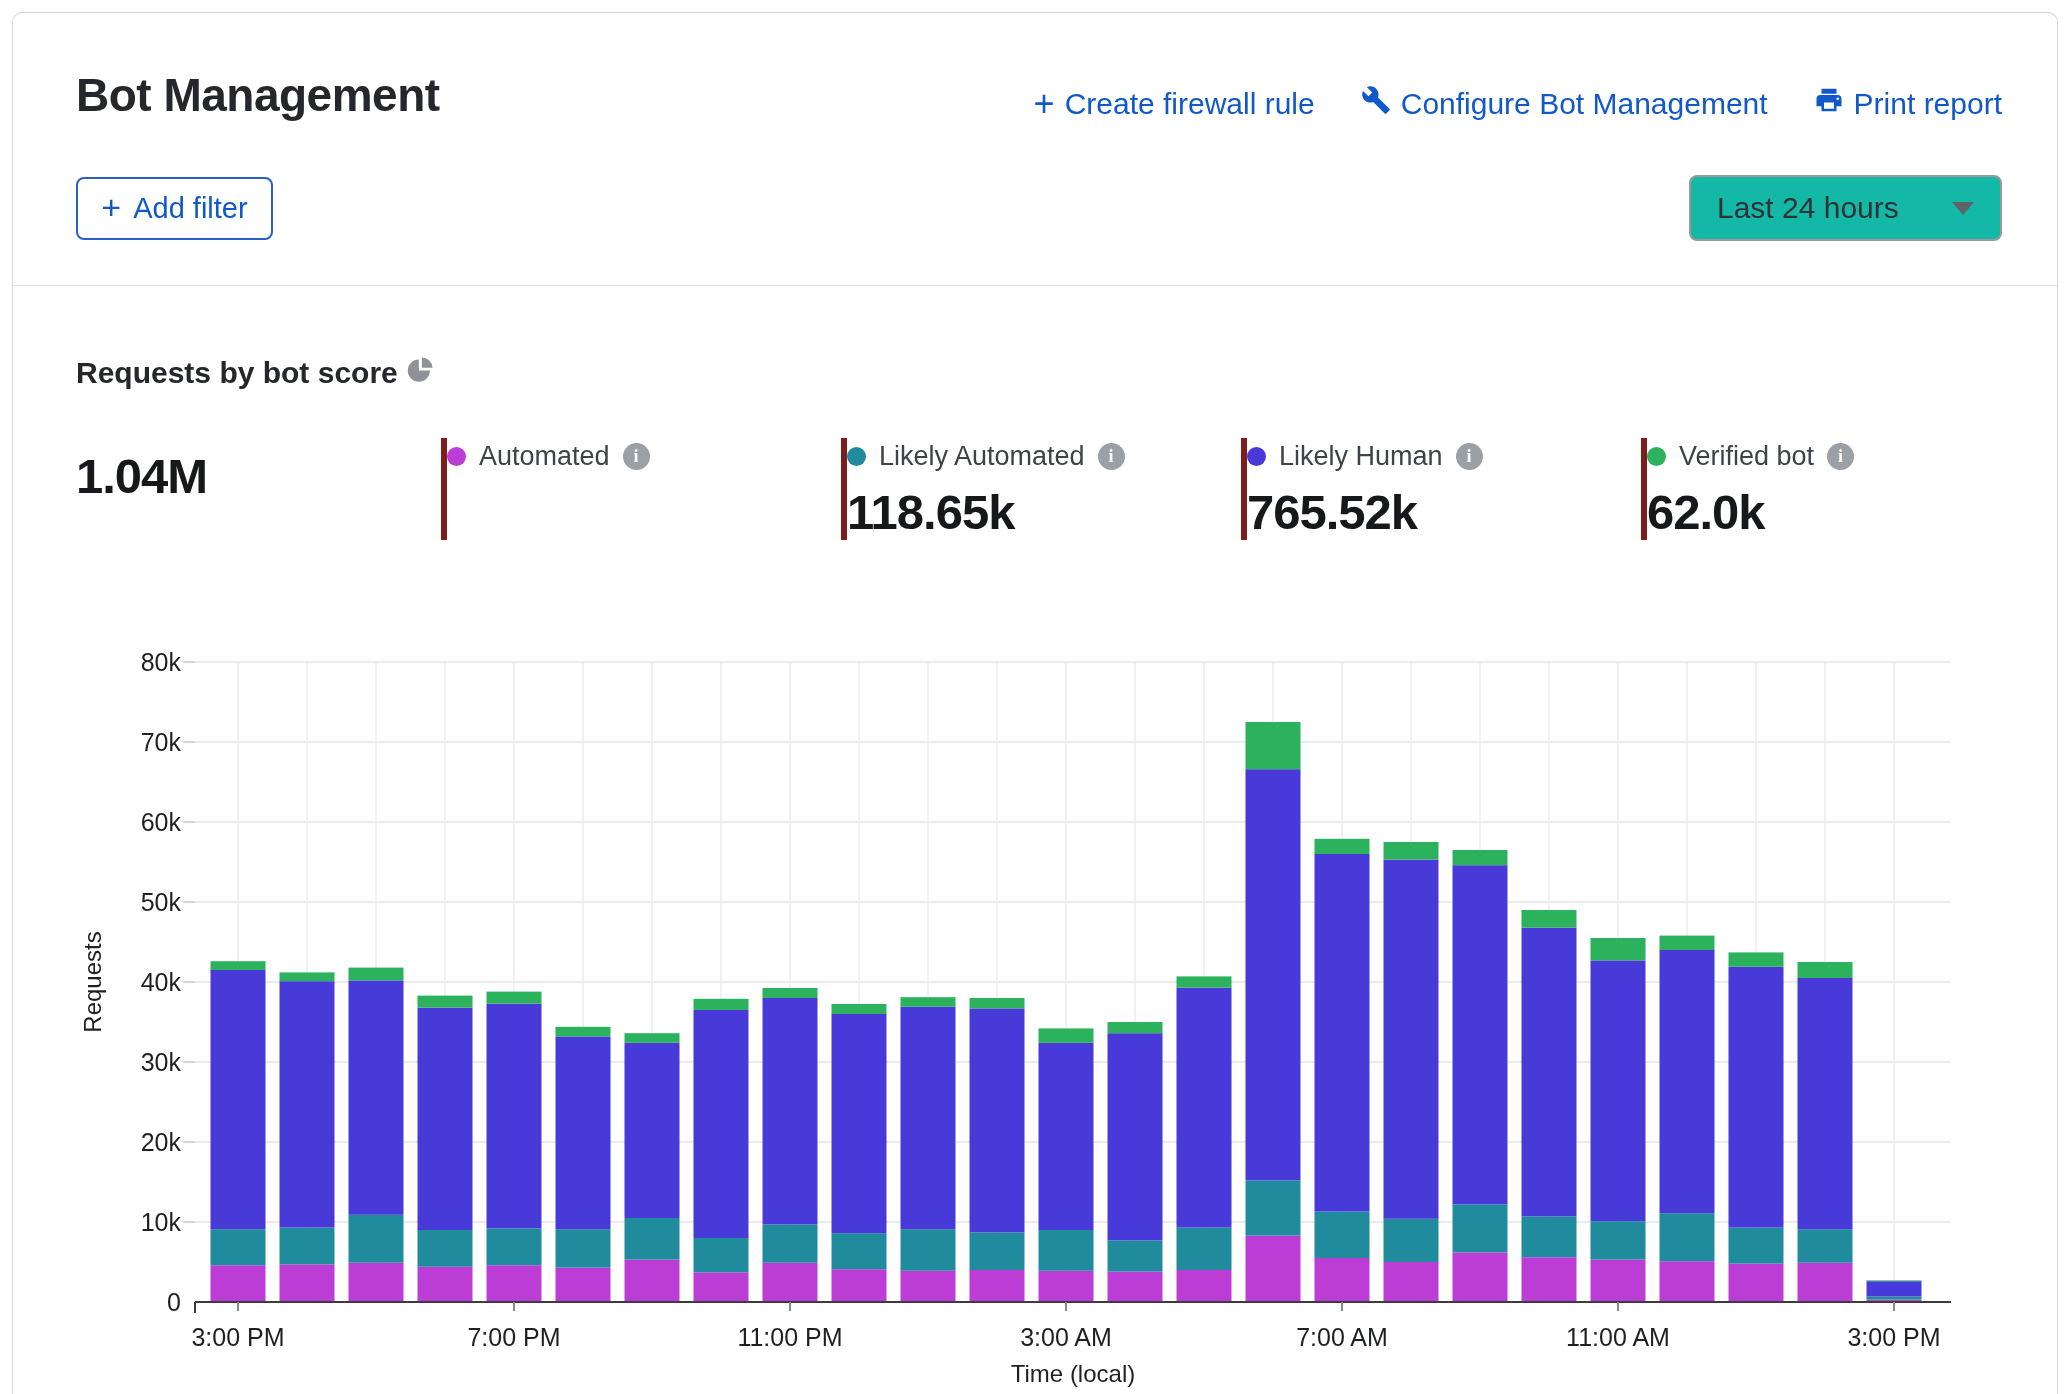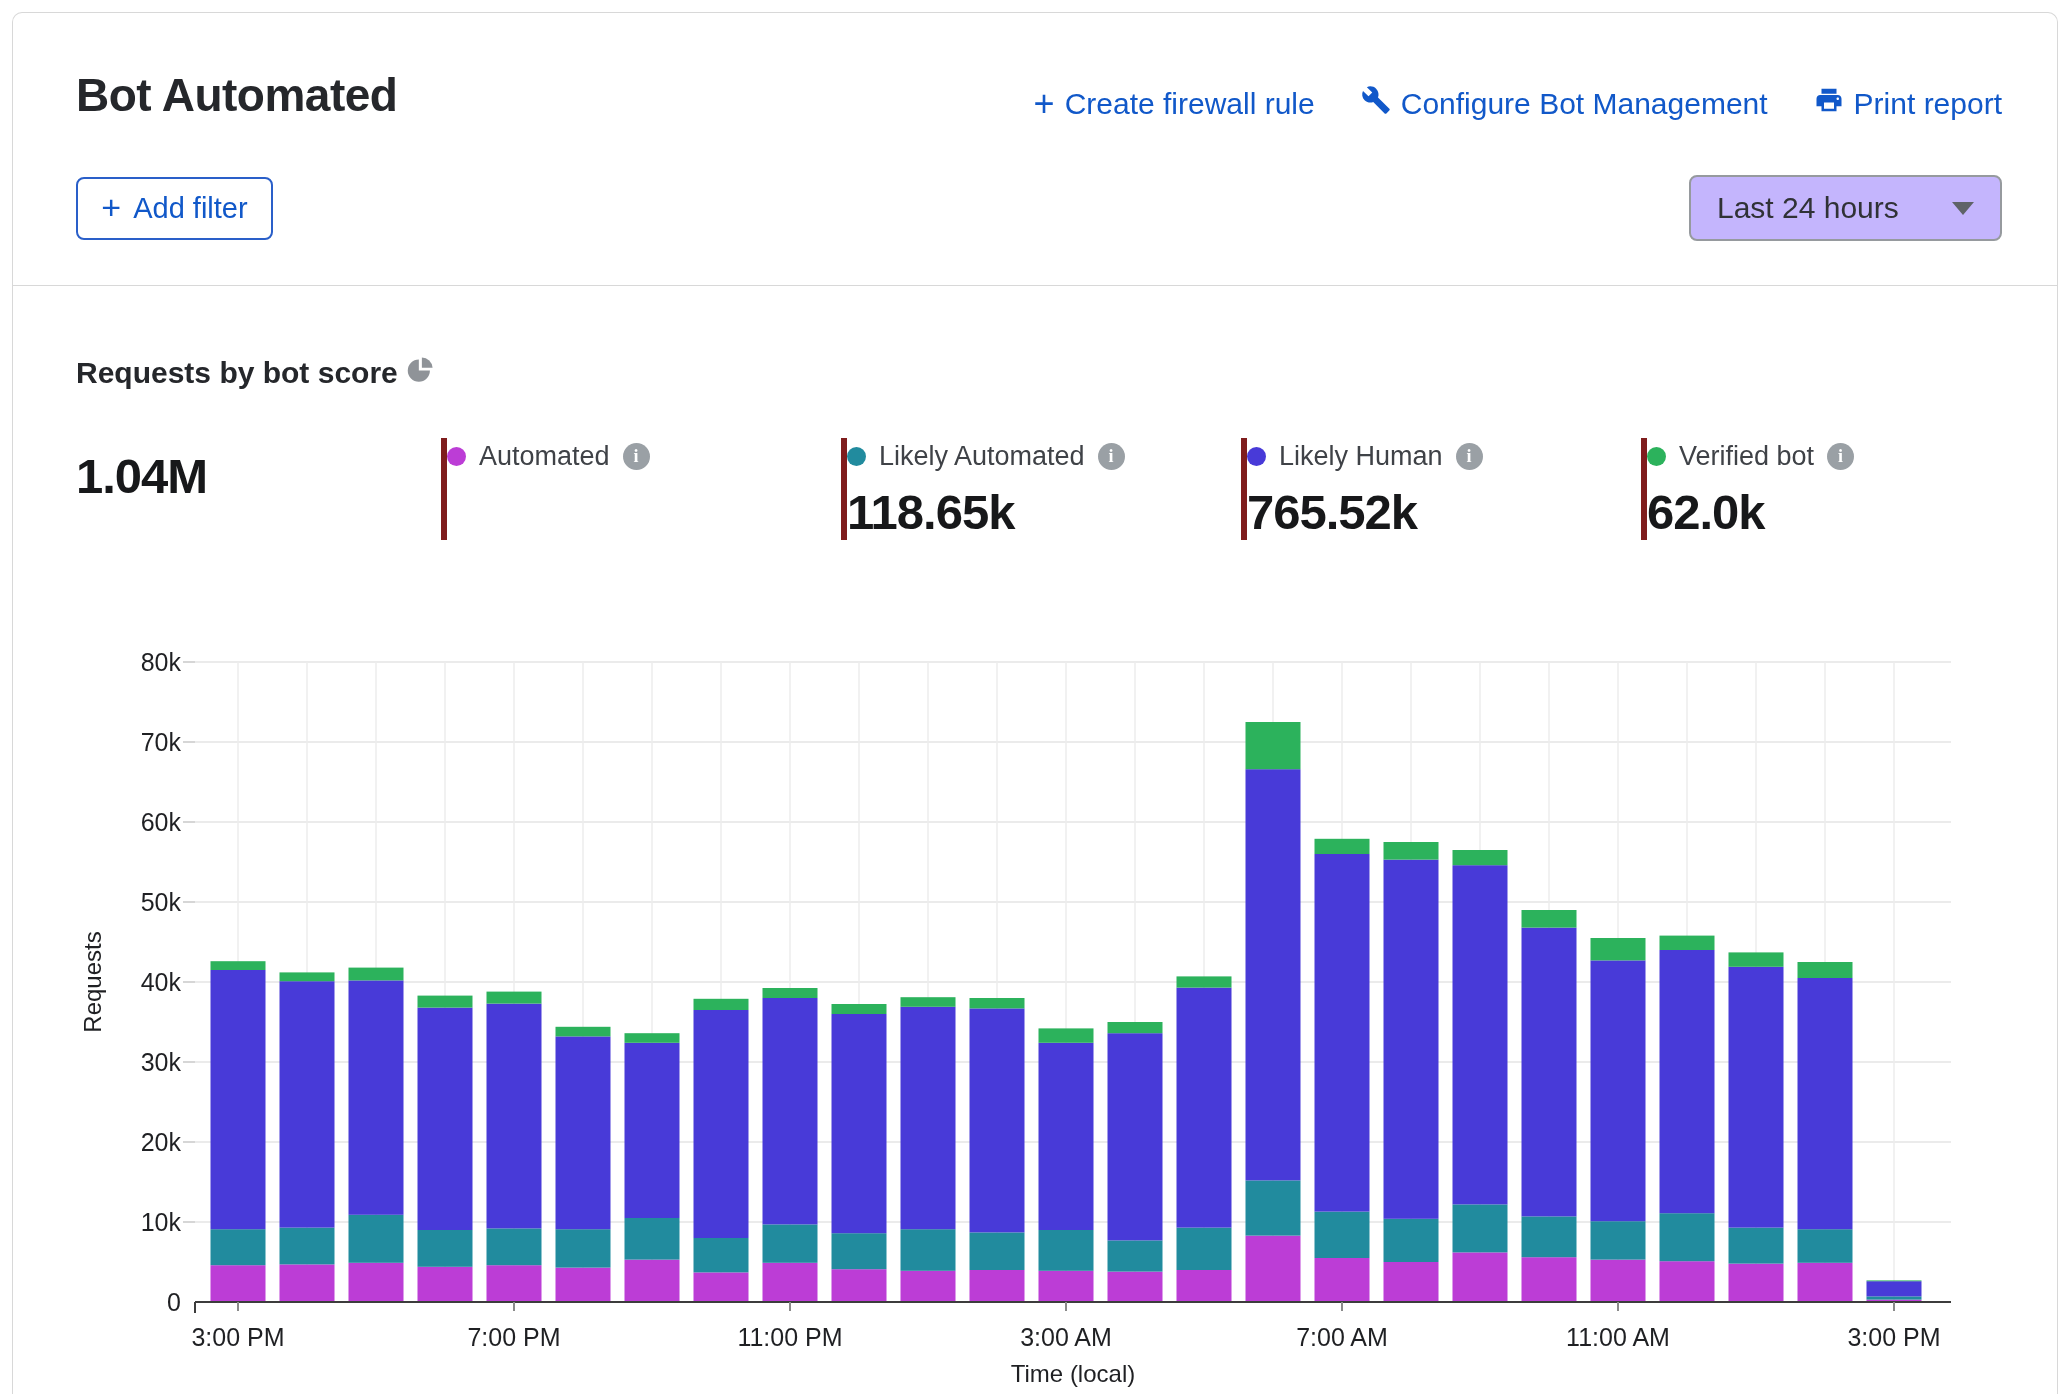--- a/index.html
+++ b/index.html
@@ -9,21 +9,21 @@
   .card-header { position:relative; height:273px; border-bottom:1px solid #d8d8d8; }
   .page-title { position:absolute; left:63px; top:55px; font-size:46px; font-weight:700; color:#25272b; letter-spacing:-0.5px; }
   .actions { position:absolute; right:55px; top:72px; display:flex; align-items:center; gap:46px; }
   .action-link { display:flex; align-items:center; gap:10px; color:#1158c9; font-size:30px; cursor:pointer; }
   .action-link svg { width:30px; height:30px; flex:none; }
   .plus-glyph { font-size:36px; font-weight:400; line-height:30px; }
   .add-filter-btn { position:absolute; left:63px; top:164px; width:197px; height:63px; border:2px solid #2a5fc9; border-radius:8px;
           background:#fff; color:#1158c9; font-size:29px; display:flex; align-items:center; justify-content:center; gap:12px; cursor:pointer; }
   .add-filter-btn .plus-glyph { font-size:34px; line-height:34px; margin-top:-3px; }
   .time-select { position:absolute; right:55px; top:162px; width:313px; height:66px; border:2px solid #969a9e; border-radius:8px;
-          background:#c4b5fd; display:flex; align-items:center; padding:0 26px; font-size:30px; color:#303236; cursor:pointer;gap:28px; }
+          background:#14b8a6; display:flex; align-items:center; padding:0 26px; font-size:30px; color:#303236; cursor:pointer;gap:28px; }
   .caret { margin-left:auto; width:0; height:0; border-left:11px solid transparent; border-right:11px solid transparent; border-top:13px solid #5f6368; }
   .card-body { position:relative; height:1108px; }
   .section-title-row { position:absolute; left:63px; top:70px; display:flex; align-items:flex-start; gap:8px; }
   .section-title { font-size:30px; font-weight:700; color:#25272b; }
   .pie-icon svg { width:28px; height:28px; display:block; }
   .stats-row { position:absolute; left:63px; top:152px; width:1930px; display:flex; }
   .stat { padding-right:20px; }
   .stat.bordered { border-left:6px solid #7f1d1d; }
   .stat-label-row { display:flex; align-items:center; gap:13px; height:36px; font-size:27px; color:#3f4247; }
   .dot { width:19px; height:19px; border-radius:50%; flex:none; }
@@ -31,21 +31,21 @@
                display:flex; align-items:center; justify-content:center; flex:none; font-family:"Liberation Serif", serif; }
   .stat-value { margin-top:10px; font-size:49px; font-weight:700; color:#17181a; letter-spacing:-1px; }
   #chart-svg { position:absolute; left:0; top:314px; }
   text { font-family:"Liberation Sans", sans-serif; }
 </style>
 </head>
 <body>
 
 <div class="card">
   <div class="card-header">
-    <div class="page-title">Bot Automated</div>
+    <div class="page-title">Bot Management</div>
 
     <div class="actions">
       <div class="action-link">
         <span class="plus-glyph">+</span>
         <span>Create firewall rule</span>
       </div>
       <div class="action-link">
         <span>
           <svg viewBox="0 0 24 24">
               <path fill="#1158c9" d="M22.7 19l-9.1-9.1c.9-2.3.4-5-1.5-6.9-2-2-5-2.4-7.4-1.3L9 6 6 9 1.6 4.7C.4 7.1.9 10.1 2.9 12.1c1.9 1.9 4.6 2.4 6.9 1.5l9.1 9.1c.4.4 1 .4 1.4 0l2.3-2.3c.5-.4.5-1.1.1-1.4z"></path>

